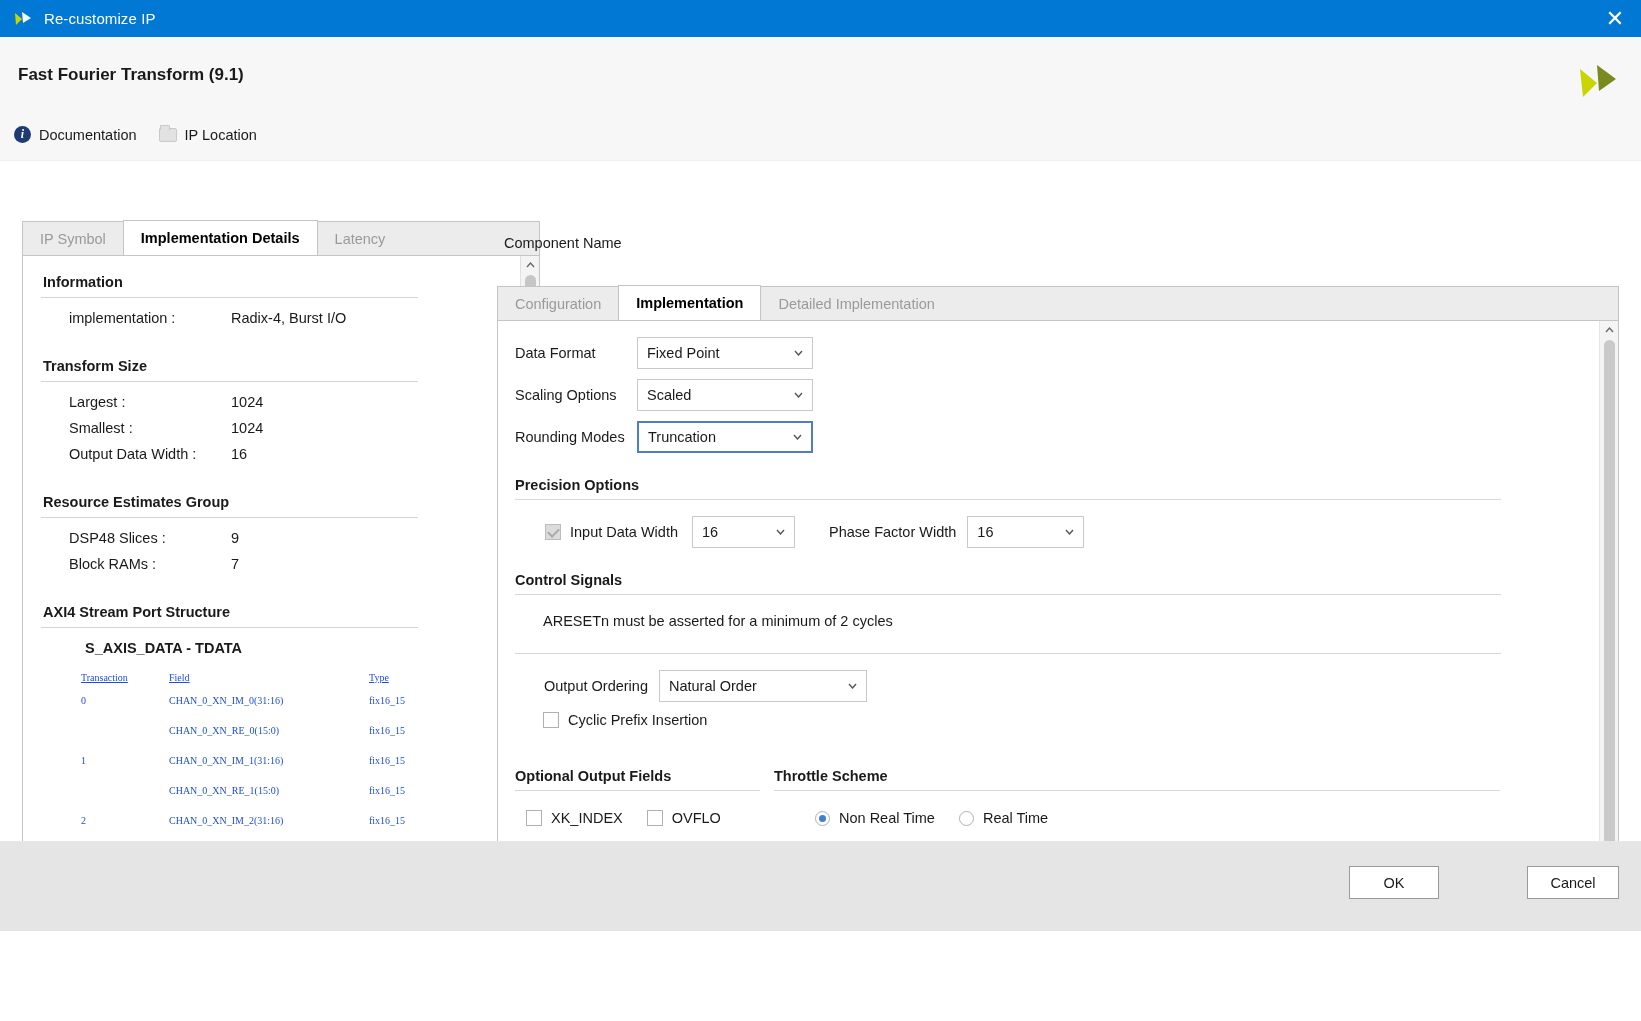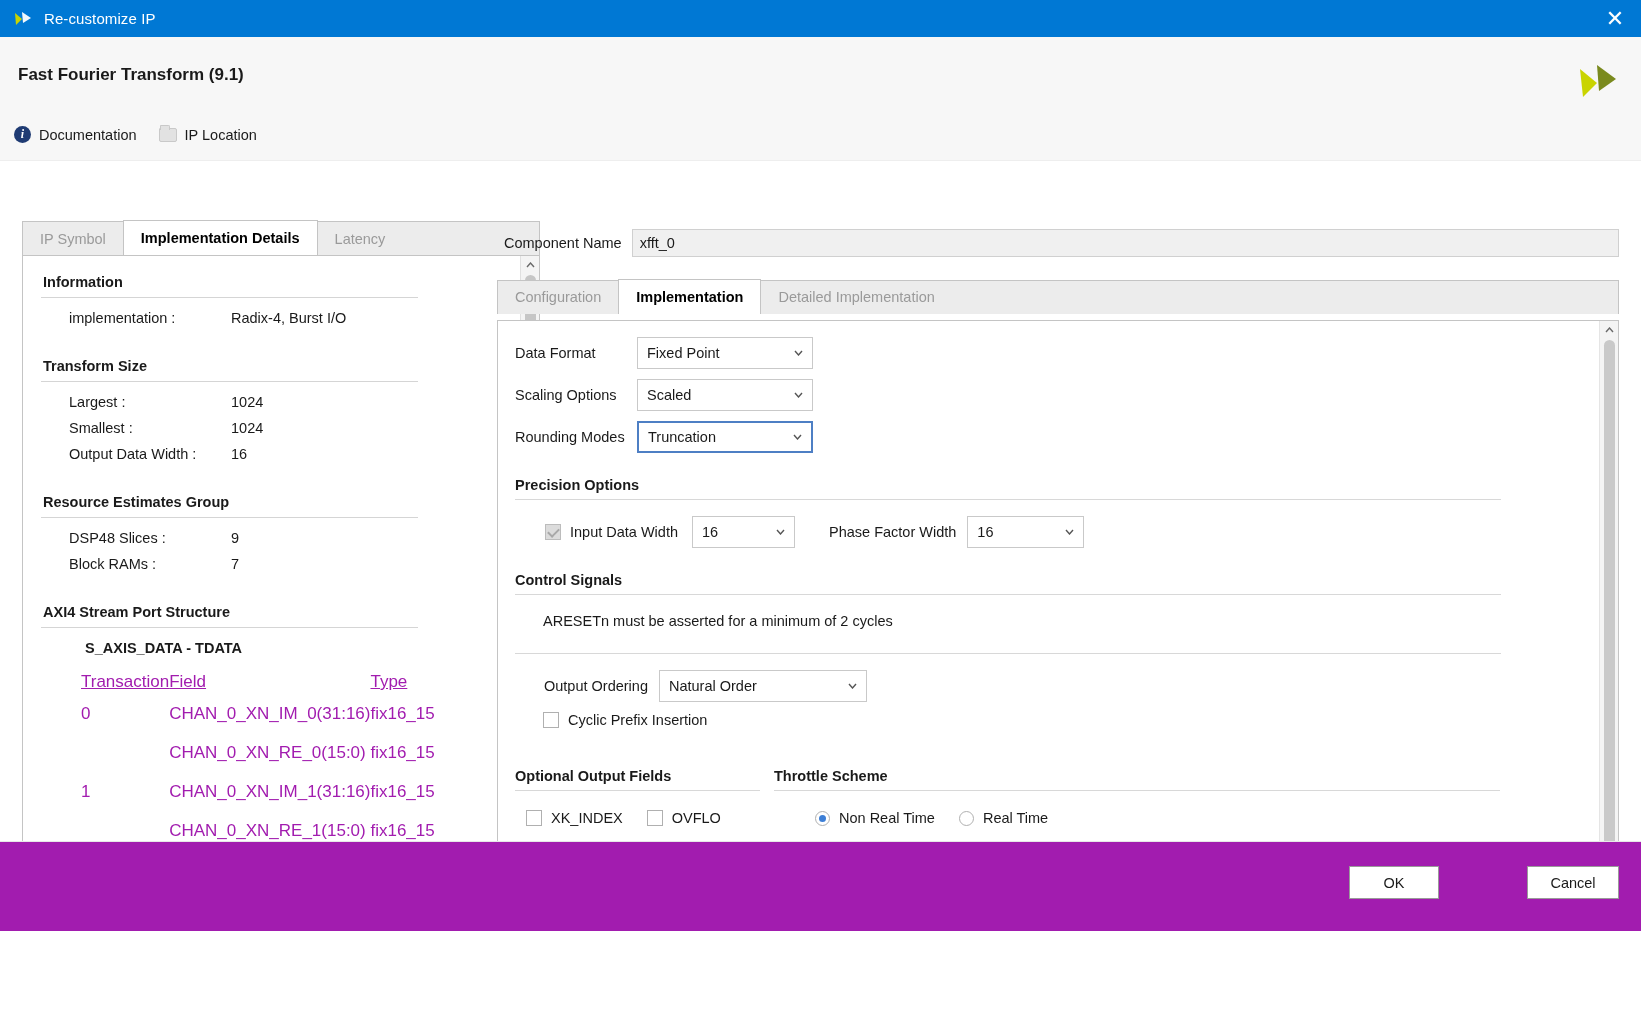--- a/index.html
+++ b/index.html
@@ -195,23 +195,24 @@
   .spacer-lg { height: 22px; }
 
   .axi-sub {
     font-size: 14.5px;
     font-weight: bold;
     margin: 4px 0 16px 44px;
     color: #1a1a1a;
   }
   .tbl {
     margin-left: 40px;
-    font-size: 17px;
-    color: #a21caf;
+    font-size: 10px;
+    color: #1d4ed8;
     border-collapse: collapse;
+    font-family: Liberation Serif, serif;
   }
   .tbl th {
     text-align: left;
     font-weight: normal;
     text-decoration: underline;
     padding: 0 0 12px 0;
   }
   .tbl td { padding: 0 0 19px 0; vertical-align: top; }
   .col-trans { width: 88px; }
   .col-field { width: 200px; }
@@ -295,21 +296,21 @@
     border: 1px solid #d0d0d0;
     font-size: 14.5px;
     font-family: "Liberation Sans", sans-serif;
     color: #1a1a1a;
     padding: 0 7px;
     outline: none;
   }
 
   .right-tabs {
     display: flex;
-    align-items: center;
+    align-items: flex-end;
     height: 48px;
     border-bottom: 1px solid #c4c4c4;
     margin-top: 8px;
   }
 
   .right-content {
     position: relative;
     height: 600px;
     border: 1px solid #c4c4c4;
     border-top: none;
@@ -449,21 +450,21 @@
     background: #c9c9c9;
     border-radius: 6px;
     cursor: pointer;
   }
 
   
   .footer {
     position: absolute;
     left: 0; right: 0; bottom: 0;
     height: 90px;
-    background: #a21caf;
+    background: #e5e5e5;
     border-top: 1px solid #e8e8e8;
     margin-top: 32px;
   }
   .btn {
     position: absolute;
     top: 24px;
     height: 33px;
     border: 1px solid #9a9a9a;
     background: #ffffff;
     font-size: 14.5px;
@@ -629,21 +630,20 @@
             </svg>
         </div>
       </div>
       <div class="corner-box"></div>
     </div>
   </div>
 
   <div class="right-panel">
     <div class="comp-row">
       <div class="comp-label">Component Name</div>
-      <input class="comp-input" value="xfft_0" style="">
     </div>
 
     <div class="right-tabs">
       <div class="tab">Configuration</div>
       <div class="tab active">Implementation</div>
       <div class="tab">Detailed Implementation</div>
       <div class="tab-filler"></div>
     </div>
 
     <div class="right-content">

